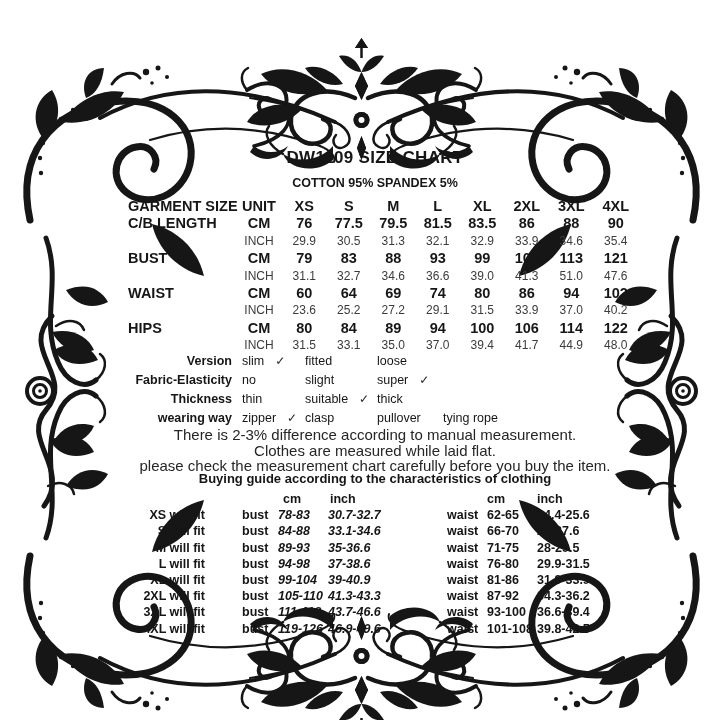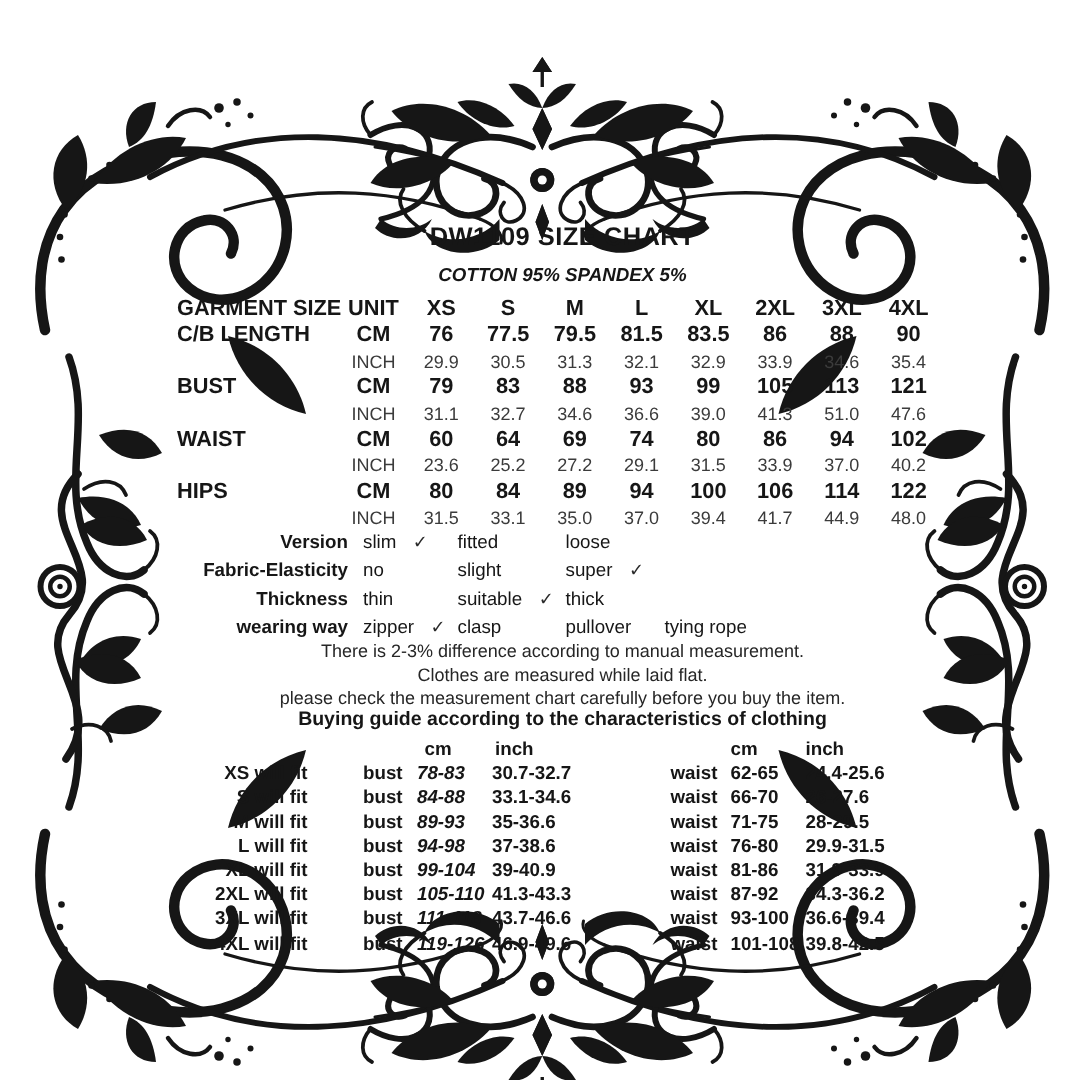--- a/index.html
+++ b/index.html
@@ -9,59 +9,59 @@
   }
   .border-svg { position:absolute; left:0; top:0; width:723px; height:720px; }
   .content { position:absolute; left:0; top:0; width:723px; height:720px; }
 
   .title {
     position:absolute; top:120px; left:110px; width:530px; text-align:center;
     font-size:17px; font-weight:bold; letter-spacing:.3px;
   }
   .subtitle {
     position:absolute; top:148px; left:110px; width:530px; text-align:center;
-    font-size:12.5px; font-weight:bold;font-style:italic;
+    font-size:12.5px; font-weight:bold;
   }
 
   .size-table {
-    position:absolute; top:170px; left:118px;
+    position:absolute; top:170px; left:128px;
     display:grid; grid-template-columns:108px 46px repeat(8,44.5px);
   }
   .size-table > div { line-height:17.4px; font-size:14.5px; font-weight:bold;
     text-align:center; white-space:nowrap; }
   .size-table > div.c0 { text-align:left; }
   .size-table > div.inch { font-weight:normal; font-size:12px; color:#3b3b3b; }
 
   .attrs {
     position:absolute; top:324px; left:118px;
     display:grid; grid-template-columns:114px 72px 72px 66px 85px 110px;
   }
   .attrs > div { line-height:19px; font-size:12.5px; white-space:nowrap; }
   .attrs .alabel { font-weight:bold; text-align:right; }
   .attrs .o1 { padding-left:10px; }
   .attrs .o2, .attrs .o3, .attrs .o4, .attrs .o5 { padding-left:1px; }
   .check { margin-left:11px; font-size:12px; color:#2a2a2a; }
 
   .notes {
     position:absolute; top:399px; left:110px; width:530px; text-align:center;
-    font-size:12px; line-height:15.5px; color:#262626;
+    font-size:15px; line-height:15.5px; color:#262626;
   }
   .guide-title {
     position:absolute; top:443px; left:110px; width:530px; text-align:center;
     font-size:13px; font-weight:bold;
   }
   .guide {
     position:absolute; top:463px; left:100px;
     display:grid; grid-template-columns:105px 67px 56px 92px 27px 38px 50px 75px;
   }
   .guide > div { line-height:16.2px; font-size:12.5px; font-weight:bold; white-space:nowrap; }
   .guide .gsize  { text-align:right; }
   .guide .gbust  { padding-left:37px; }
   .guide .gcm    { padding-left:6px;font-style:italic; }
-  .guide .ginch  { padding-left:0; }
+  .guide .ginch  { padding-left:0;font-style:italic; }
   .guide .hcm1   { padding-left:11px; }
   .guide .hinch1 { padding-left:2px; }
   .guide .gwaist { padding-left:0; }
   .guide .gwcm   { padding-left:2px; }
   .guide .gwinch { padding-left:2px; }
 </style>
 </head>
 <body>
 
 <div class="page">

